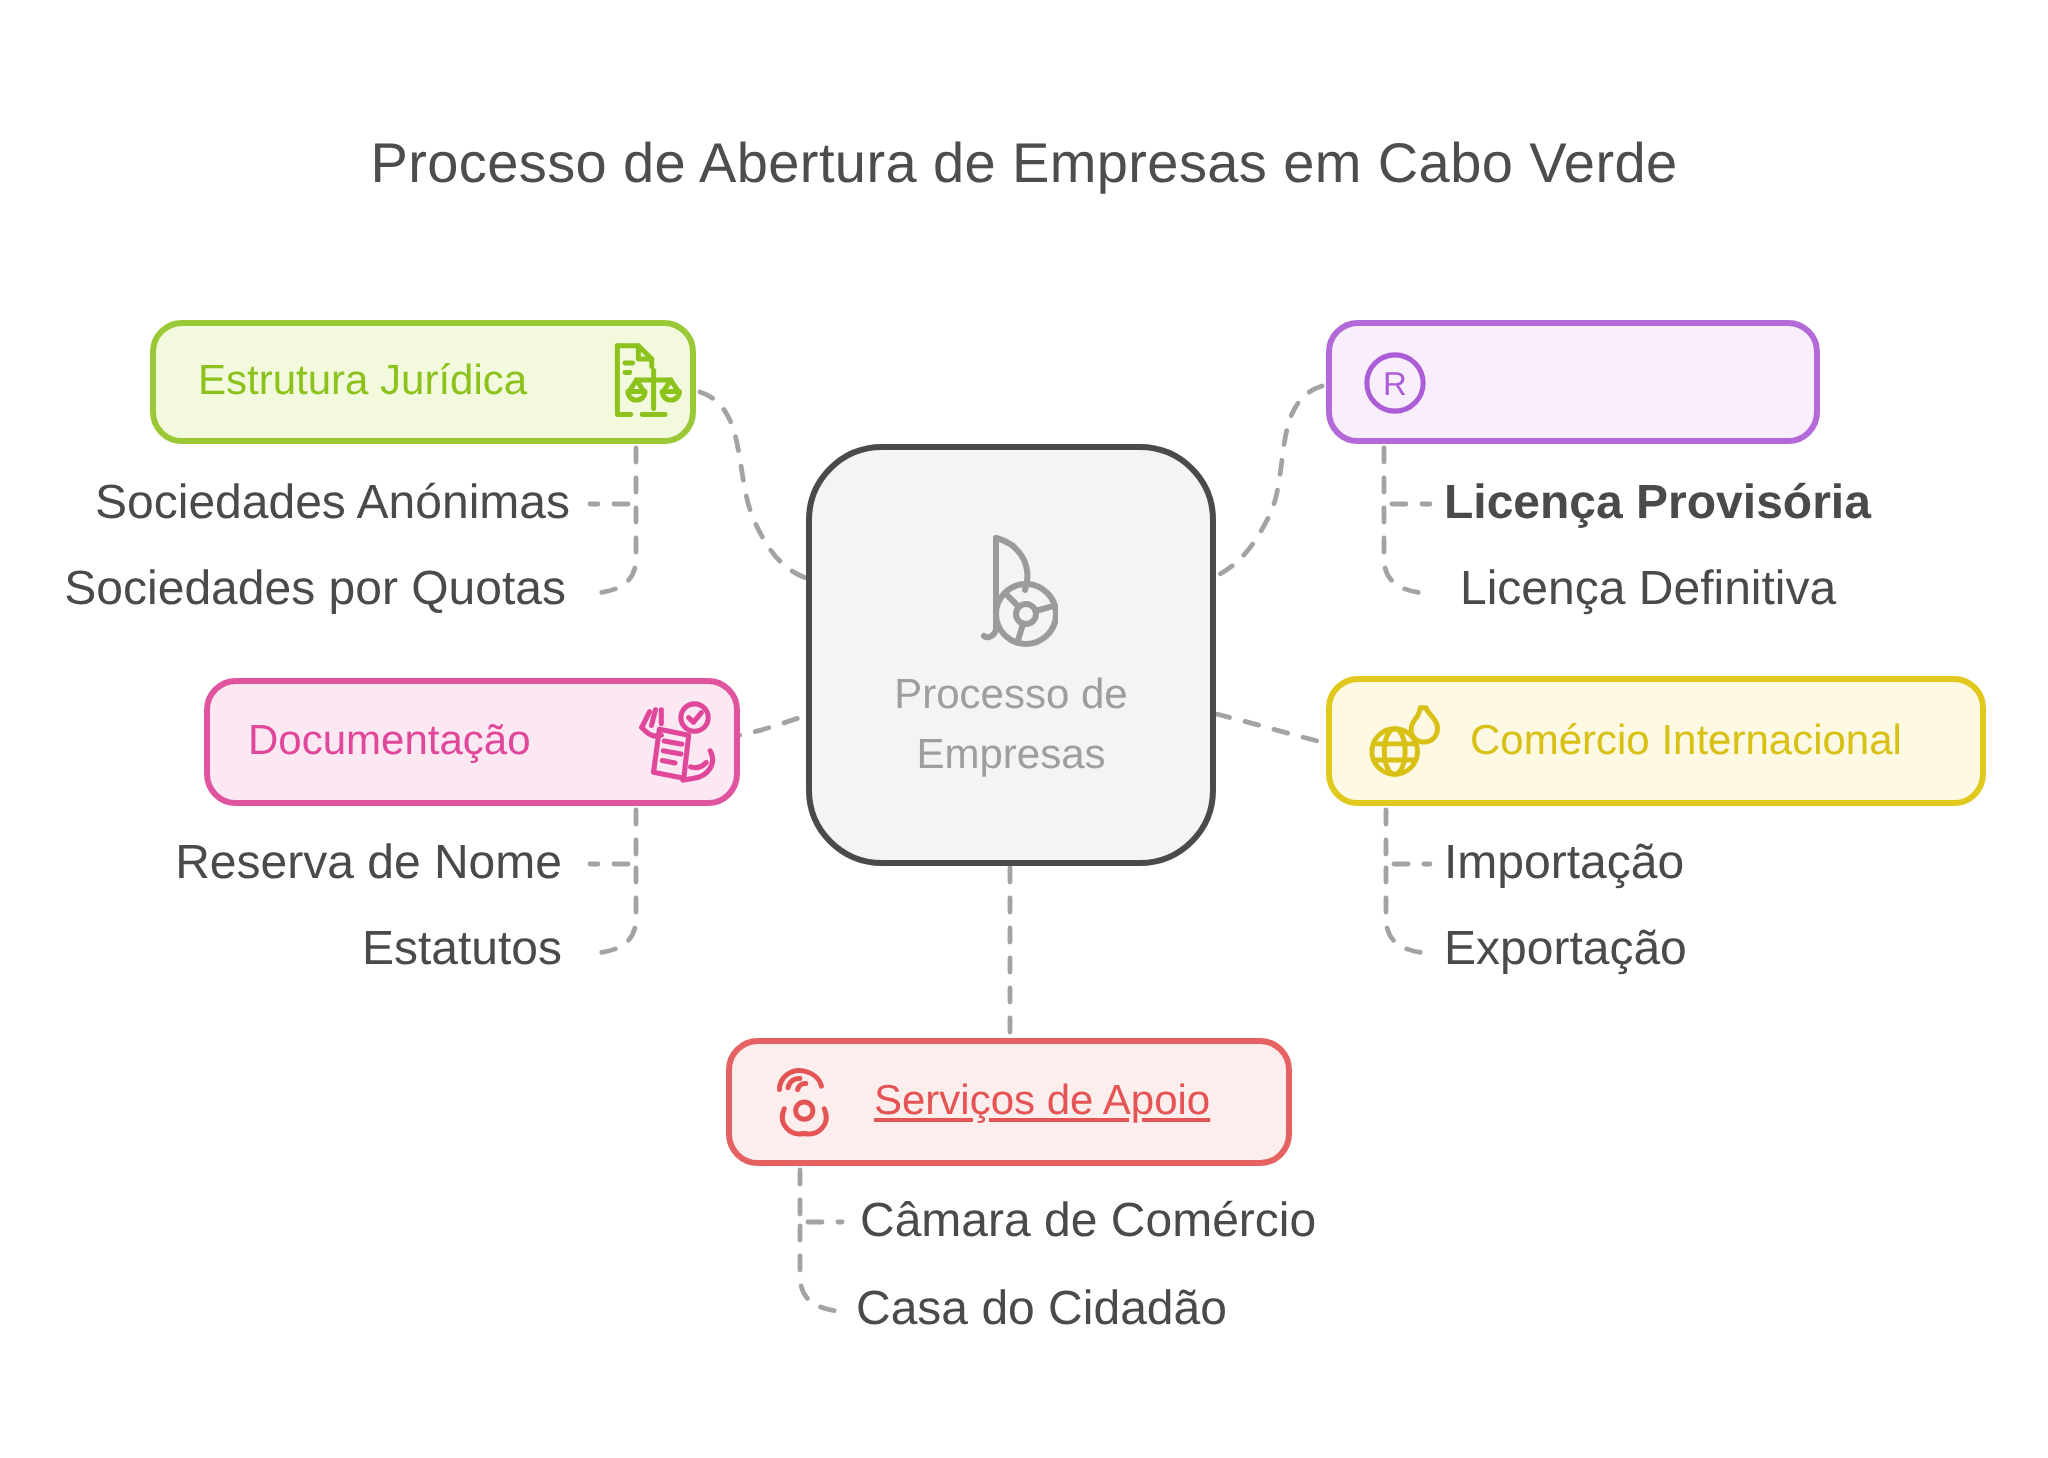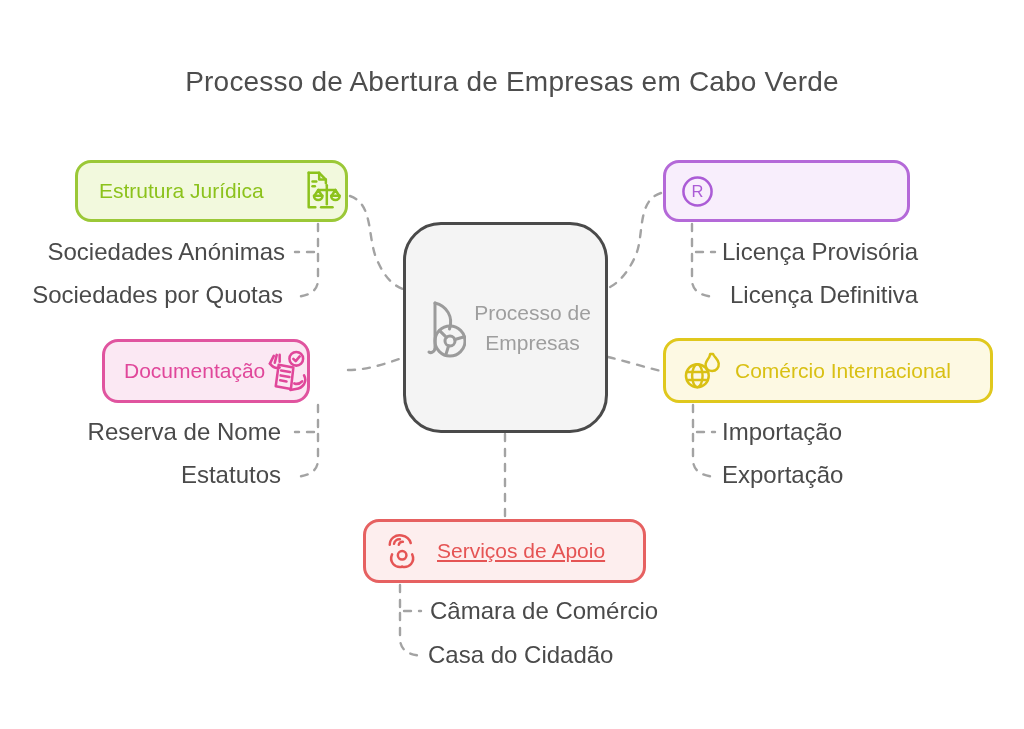--- a/index.html
+++ b/index.html
@@ -12,35 +12,35 @@
   .connectors path { fill:none; stroke:#a3a3a3; stroke-width:2.4; stroke-dasharray:7 8; stroke-linecap:round; }
 
   .title {
     position:absolute; left:0; top:66px; width:1024px; text-align:center;
     font-size:28px; font-weight:400; color:#4d4d4d; letter-spacing:0.2px;
   }
 
   .center-node {
     position:absolute; left:403px; top:222px; width:205px; height:211px;
     background:#f4f4f4; border:3px solid #4a4a4a; border-radius:38px;
-    display:flex; flex-direction:row; align-items:center; justify-content:center; gap:8px;
+    display:flex; flex-direction:column; align-items:center; justify-content:center; gap:8px;
   }
   .center-node .logo { color:#9b9b9b; margin-top:2px; }
   .center-text { text-align:center; color:#9e9e9e; font-size:21px; line-height:30px; }
 
   .branch {
     position:absolute; display:flex; align-items:center;
     border-radius:16px; border:3px solid; font-size:21px;
   }
   .branch .label { white-space:nowrap; }
   .branch .b-icon { flex:0 0 auto; display:flex; align-items:center; }
 
   .green  { left:75px;  top:160px; width:273px; height:62px; background:#f2f9dd; border-color:#9bc837; color:#8cc21c; padding:0 0 0 21px; }
   .purple { left:663px; top:160px; width:247px; height:62px; background:#f8eefc; border-color:#b469d8; color:#ab5cd6; padding:0 10px 0 15px; gap:14px; }
-  .pink   { left:102px; top:339px; width:208px; height:64px; background:#fbe8f3; border-color:#e0549f; color:#e0479a; padding:0 8px 0 19px; }
+  .pink   { left:102px; top:339px; width:268px; height:64px; background:#fbe8f3; border-color:#e0549f; color:#e0479a; padding:0 8px 0 19px; }
   .yellow { left:663px; top:338px; width:330px; height:65px; background:#fdf9e3; border-color:#e0c81d; color:#d9c014; padding:0 10px 0 16px; gap:9px; }
   .red    { left:363px; top:519px; width:283px; height:64px; background:#fdeeee; border-color:#e66161; color:#e55454; padding:0 10px 0 18px; gap:11px;text-decoration:underline; }
   .green .b-icon, .pink .b-icon { margin-left:auto; }
 
   .sub-label {
     position:absolute; font-size:24px; color:#4a4a4a; line-height:26px; white-space:nowrap;
   }
   .align-r { text-align:right; }
 
   svg.icon { display:block; }
@@ -171,21 +171,21 @@
         <path class="st" d="M8.5 24 c-3.5 8 3 14.5 10.5 13"></path>
         <path class="st" d="M29.5 24 c3.5 8 -3 14.5 -10.5 13"></path>
       </svg>
     </span>
     <span class="label">Serviços de Apoio</span>
   </div>
 
   <div class="sub-label align-r" style="right:739px; top:239px;">Sociedades Anónimas</div>
   <div class="sub-label align-r" style="right:741px; top:282px;">Sociedades por Quotas</div>
 
-  <div class="sub-label" style="left:722px; top:239px;">Licença Provisória</div>
+  <div class="sub-label" style="left:722px; top:239px;font-weight:bold;">Licença Provisória</div>
   <div class="sub-label" style="left:730px; top:282px;">Licença Definitiva</div>
 
   <div class="sub-label align-r" style="right:743px; top:419px;">Reserva de Nome</div>
   <div class="sub-label align-r" style="right:743px; top:462px;">Estatutos</div>
 
   <div class="sub-label" style="left:722px; top:419px;">Importação</div>
   <div class="sub-label" style="left:722px; top:462px;">Exportação</div>
 
   <div class="sub-label" style="left:430px; top:598px;">Câmara de Comércio</div>
   <div class="sub-label" style="left:428px; top:642px;">Casa do Cidadão</div>

